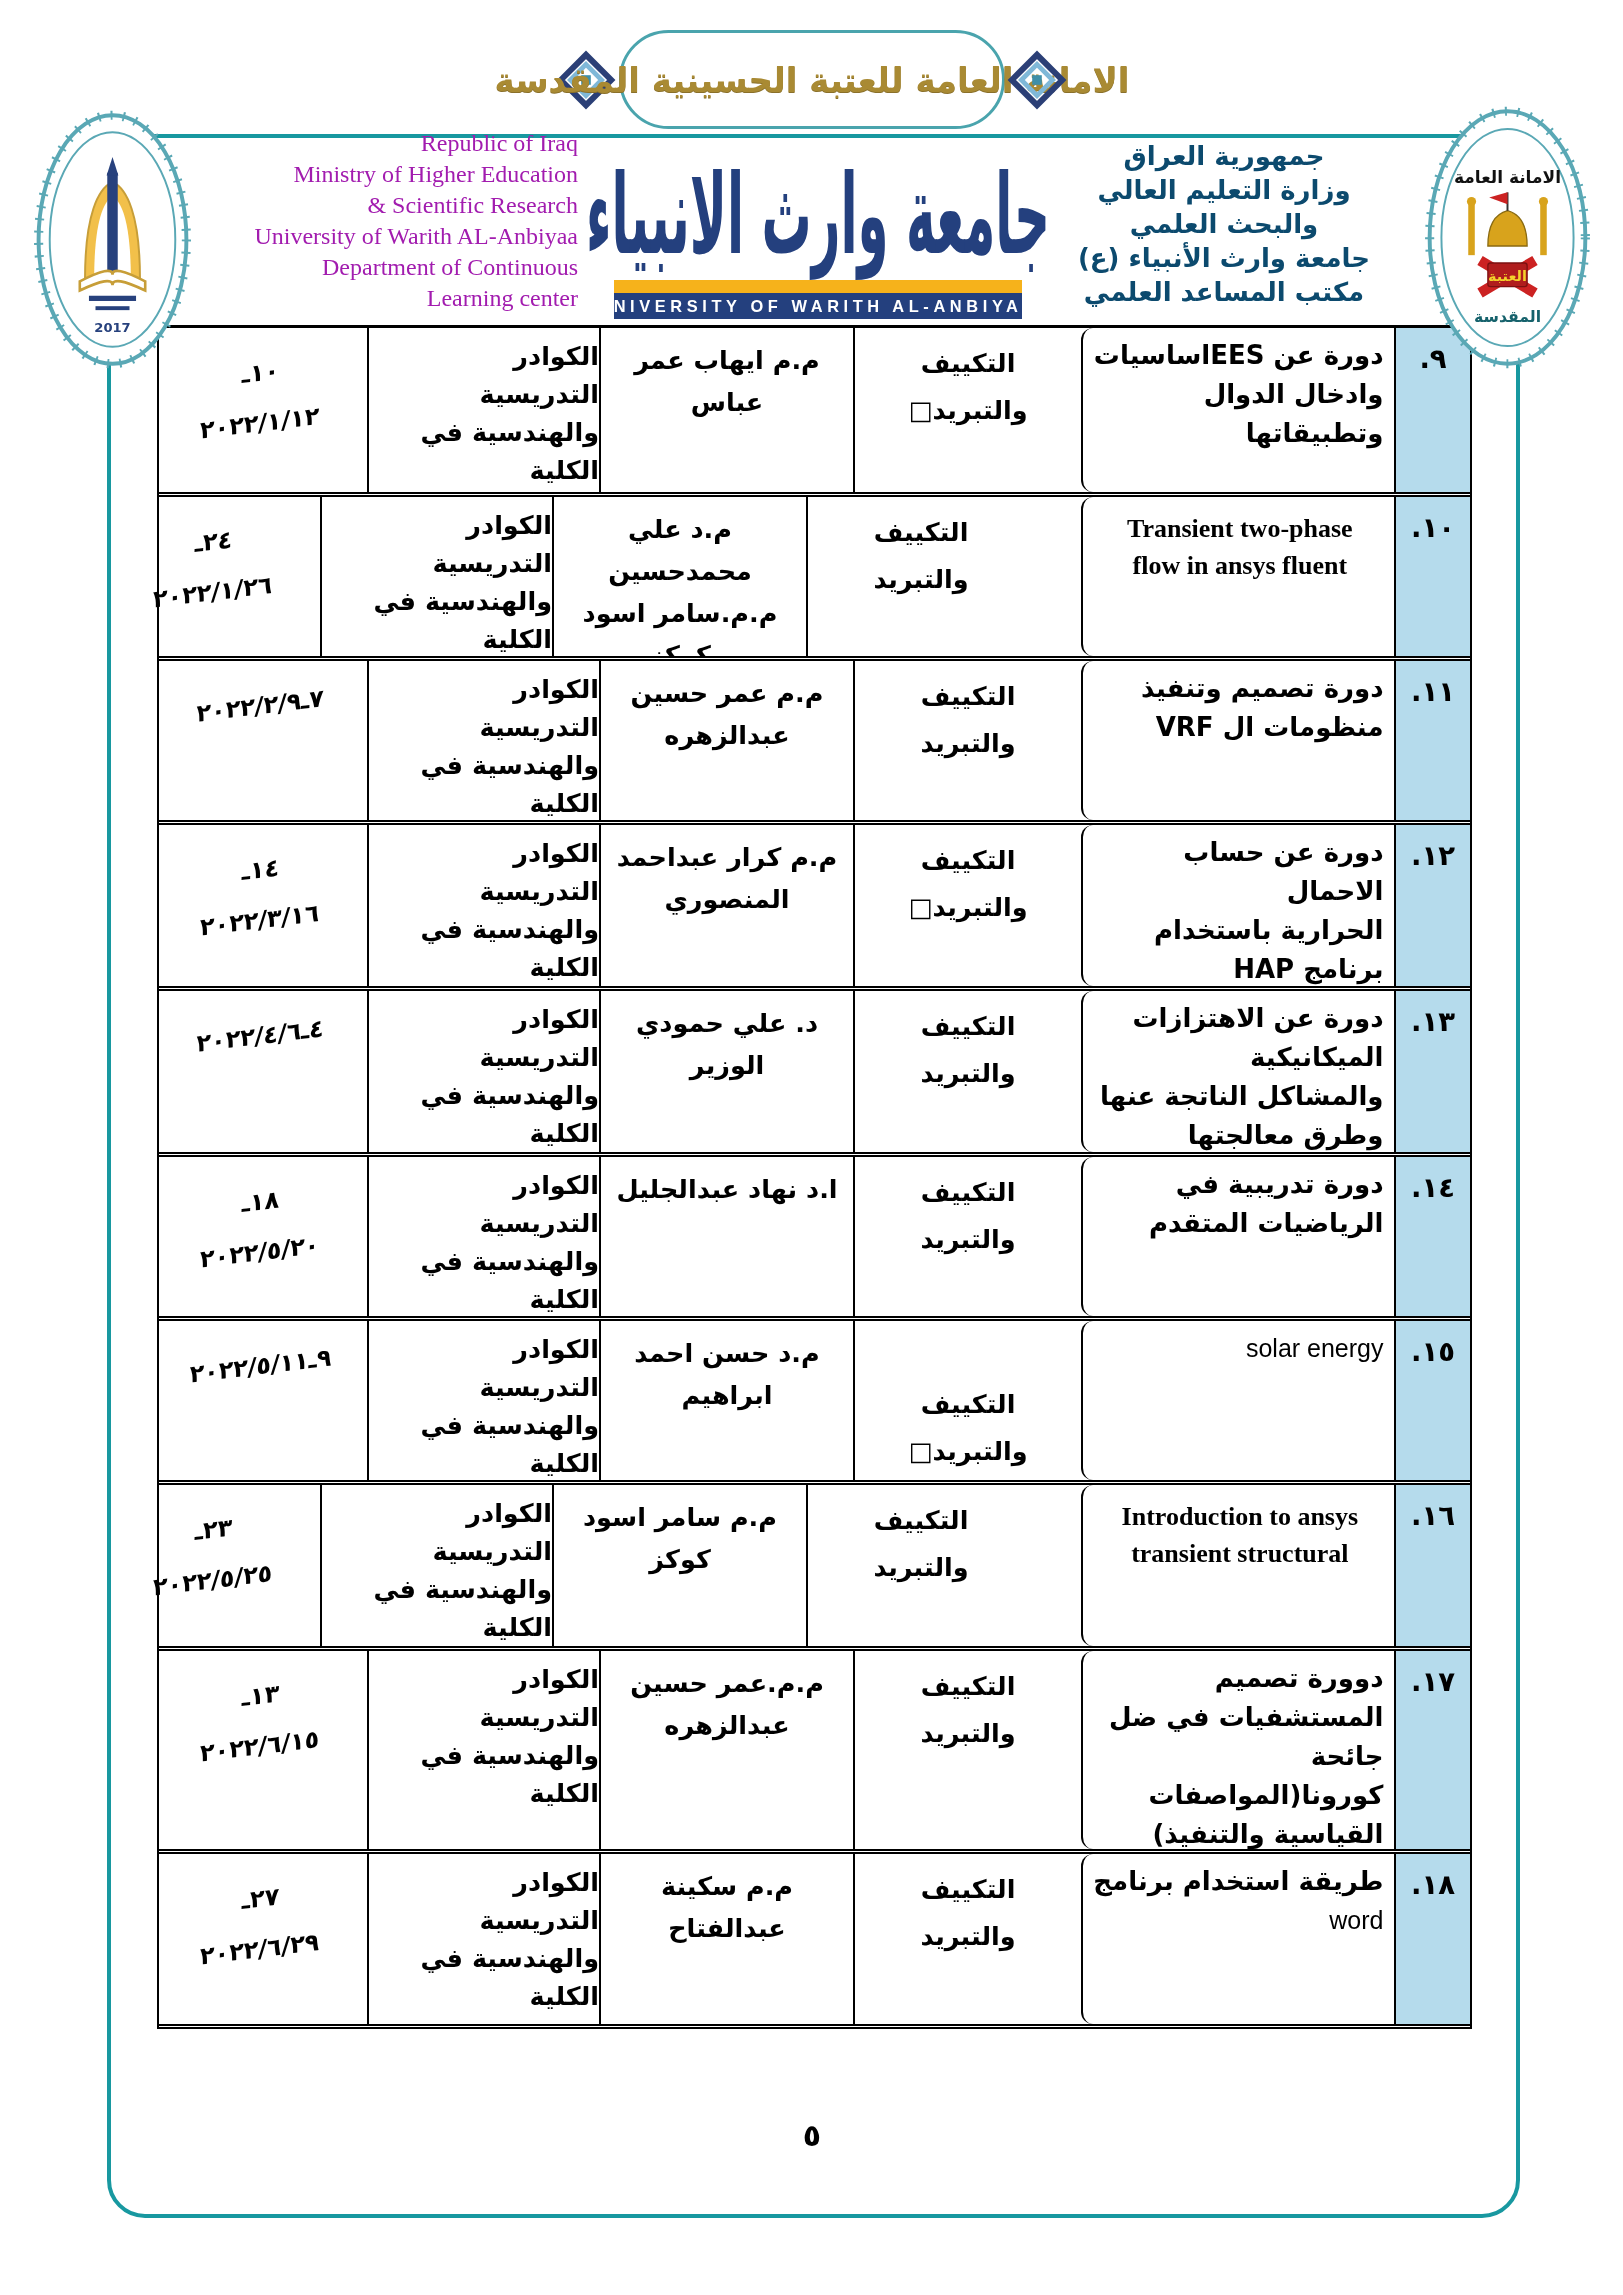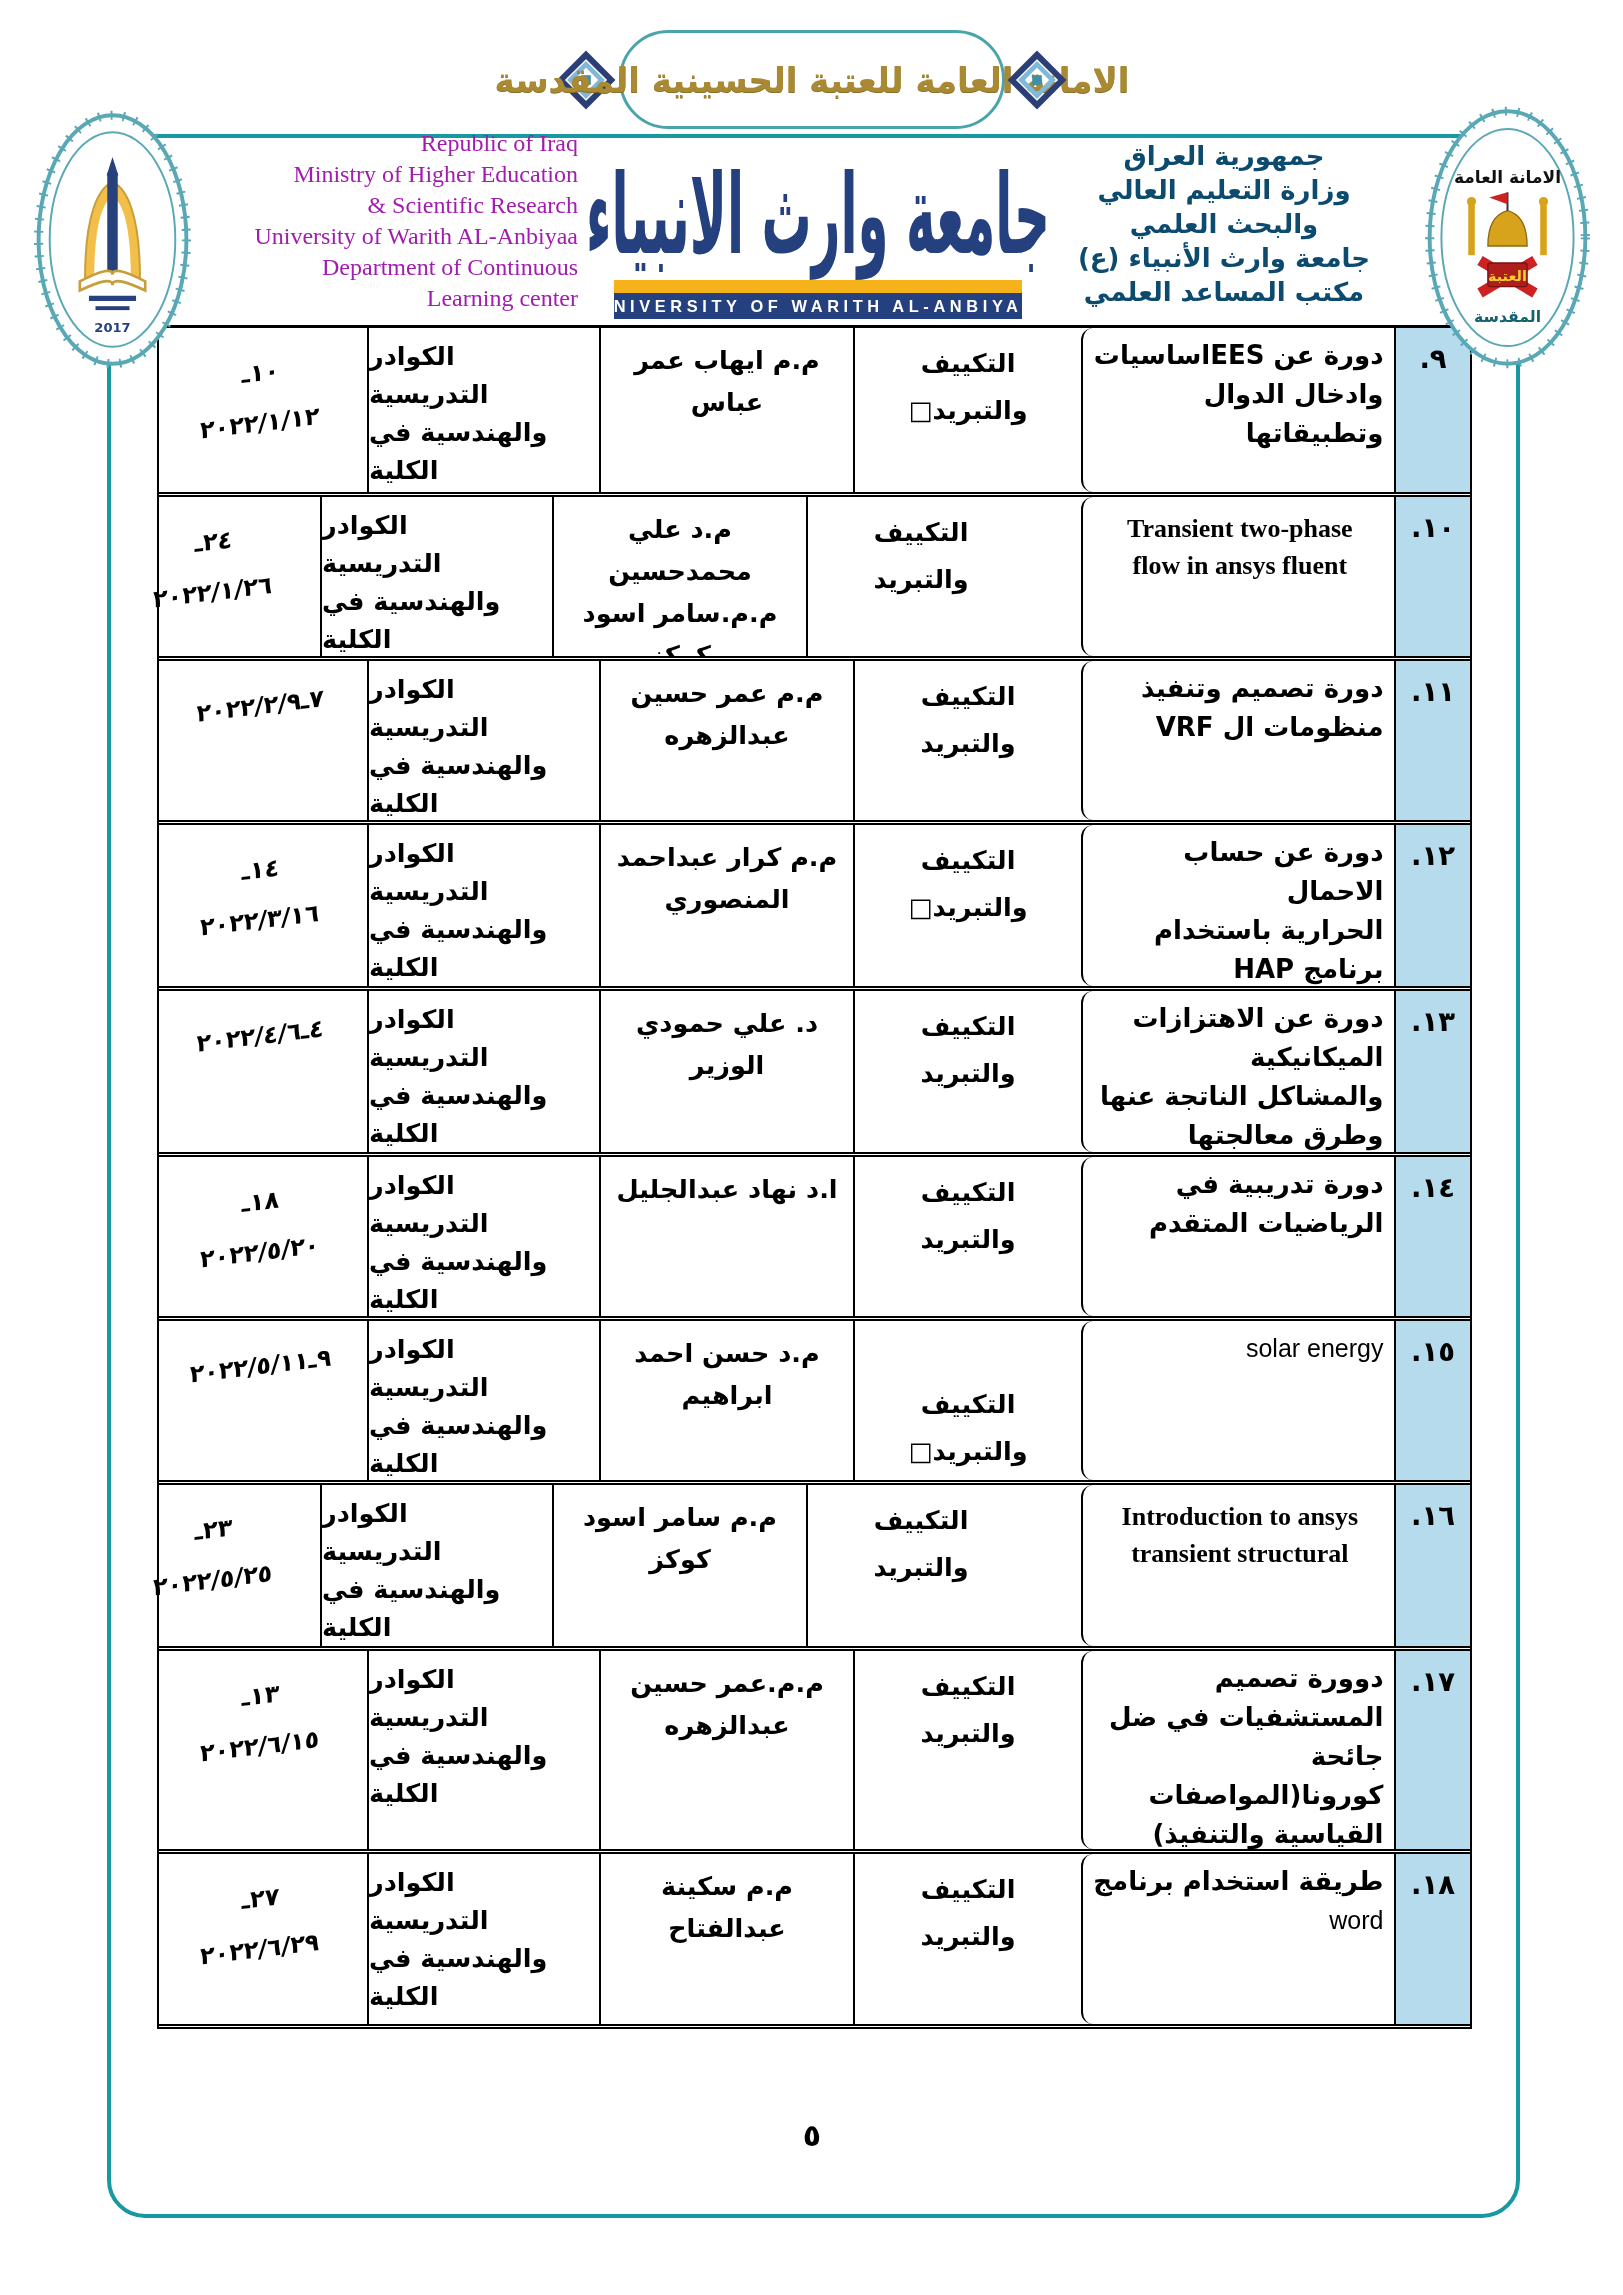--- a/index.html
+++ b/index.html
@@ -43,21 +43,21 @@
   .cell{border-left:2px solid #000;font-weight:700;font-size:25.5px;color:#000;overflow:hidden;}
   .cell:last-child{border-left:none;}
   .c-num{flex:0 0 76px;background:var(--numbg);text-align:center;padding-top:14.4px;font-size:27.5px;}
   .c-course{flex:0 0 313px;text-align:right;padding:7.9px 10.5px 0 6.5px;font-size:26px;line-height:39px;border-radius:12px;}
   .c-course.en{direction:ltr;text-align:center;font-family:"Liberation Serif",serif;font-size:26px;
     line-height:37px;padding:13px 6.5px 0 9.2px;margin-left:47px;}
   .c-course .latin{font-family:"Liberation Sans",sans-serif;font-weight:400;font-size:25px;}
   .c-dept{flex:0 0 228px;text-align:center;padding-top:11.8px;line-height:47px;}
   .c-dept.offset-down{padding-top:60px;}
   .c-instructor{flex:0 0 254px;text-align:center;padding-top:10.5px;line-height:42px;}
-  .c-audience{flex:0 0 232px;text-align:left;padding-top:9.2px;line-height:38px;}
+  .c-audience{flex:0 0 232px;text-align:right;padding-top:9.2px;line-height:38px;}
   .c-date{flex:0 0 213px;text-align:center;padding-top:19.6px;}
   .date-inner{display:inline-block;transform:rotate(-7deg) skewX(-8deg);font-size:24px;line-height:50px;}
   .date-inner .ln{direction:ltr;unicode-bidi:bidi-override;}
   
   .pagenum{position:absolute;left:0;top:2118px;width:1624px;text-align:center;
     font-size:30px;font-weight:700;color:#000;z-index:2;}
 </style>
 </head>
 <body>
 

